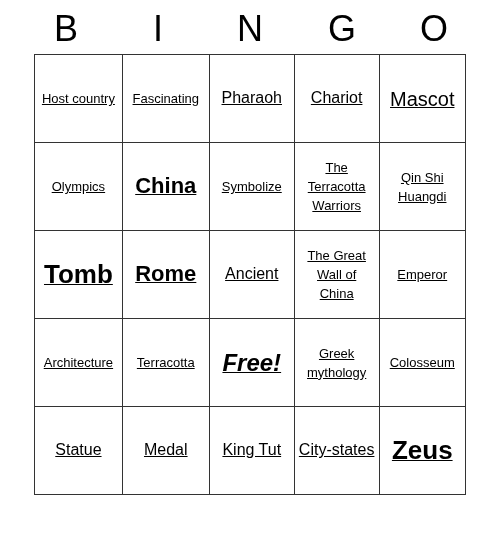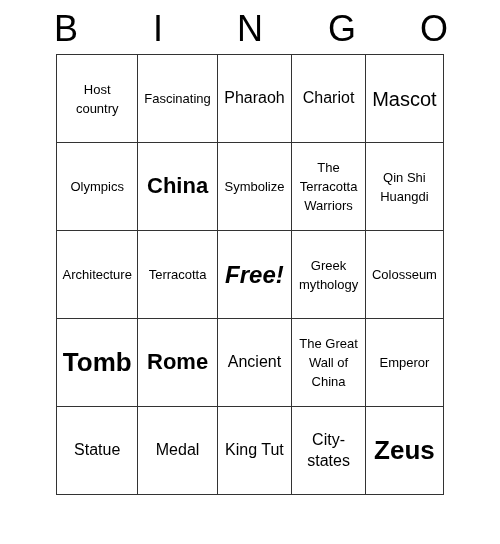--- a/index.html
+++ b/index.html
@@ -28,21 +28,22 @@
 
     .bingo-letter {
       font-size: 36px;
       font-weight: normal;
       width: 88px;
       text-align: center;
     }
 
     .bingo-grid {
       border-collapse: collapse;
-      width: 388px;
+      width: 432px;
+      text-decoration: underline;
     }
 
     .bingo-grid td {
       border: 1.5px solid #333;
       width: 92px;
       height: 88px;
       text-align: center;
       vertical-align: middle;
       padding: 4px;
     }
@@ -90,32 +91,32 @@
         <td><span style="font-size: 20px; line-height: 1.3;">Mascot</span></td>
       </tr>
       <tr>
         <td><span class="cell-text">Olympics</span></td>
         <td><span class="cell-large">China</span></td>
         <td><span class="cell-text">Symbolize</span></td>
         <td><span class="cell-text">The Terracotta Warriors</span></td>
         <td><span class="cell-text">Qin Shi Huangdi</span></td>
       </tr>
       <tr>
+        <td><span class="cell-xlarge">Tomb</span></td>
+        <td><span class="cell-large">Rome</span></td>
+        <td><span style="font-size: 16px; line-height: 1.3;">Ancient</span></td>
+        <td><span class="cell-text">The Great Wall of China</span></td>
+        <td><span class="cell-text">Emperor</span></td>
+      </tr>
+      <tr>
         <td><span class="cell-text">Architecture</span></td>
         <td><span class="cell-text">Terracotta</span></td>
         <td><span class="cell-free">Free!</span></td>
         <td><span class="cell-text">Greek mythology</span></td>
         <td><span class="cell-text">Colosseum</span></td>
-      </tr>
-      <tr>
-        <td><span class="cell-xlarge">Tomb</span></td>
-        <td><span class="cell-large">Rome</span></td>
-        <td><span style="font-size: 16px; line-height: 1.3;">Ancient</span></td>
-        <td><span class="cell-text">The Great Wall of China</span></td>
-        <td><span class="cell-text">Emperor</span></td>
       </tr>
       <tr>
         <td><span style="font-size: 16px; line-height: 1.3; text-align: right;">Statue</span></td>
         <td><span style="font-size: 16px; line-height: 1.3;">Medal</span></td>
         <td><span style="font-size: 16px; line-height: 1.3;">King Tut</span></td>
         <td><span style="font-size: 16px; line-height: 1.3; text-align: center;">City-states</span></td>
         <td><span class="cell-xlarge">Zeus</span></td>
       </tr>
     </tbody>
 </table>

